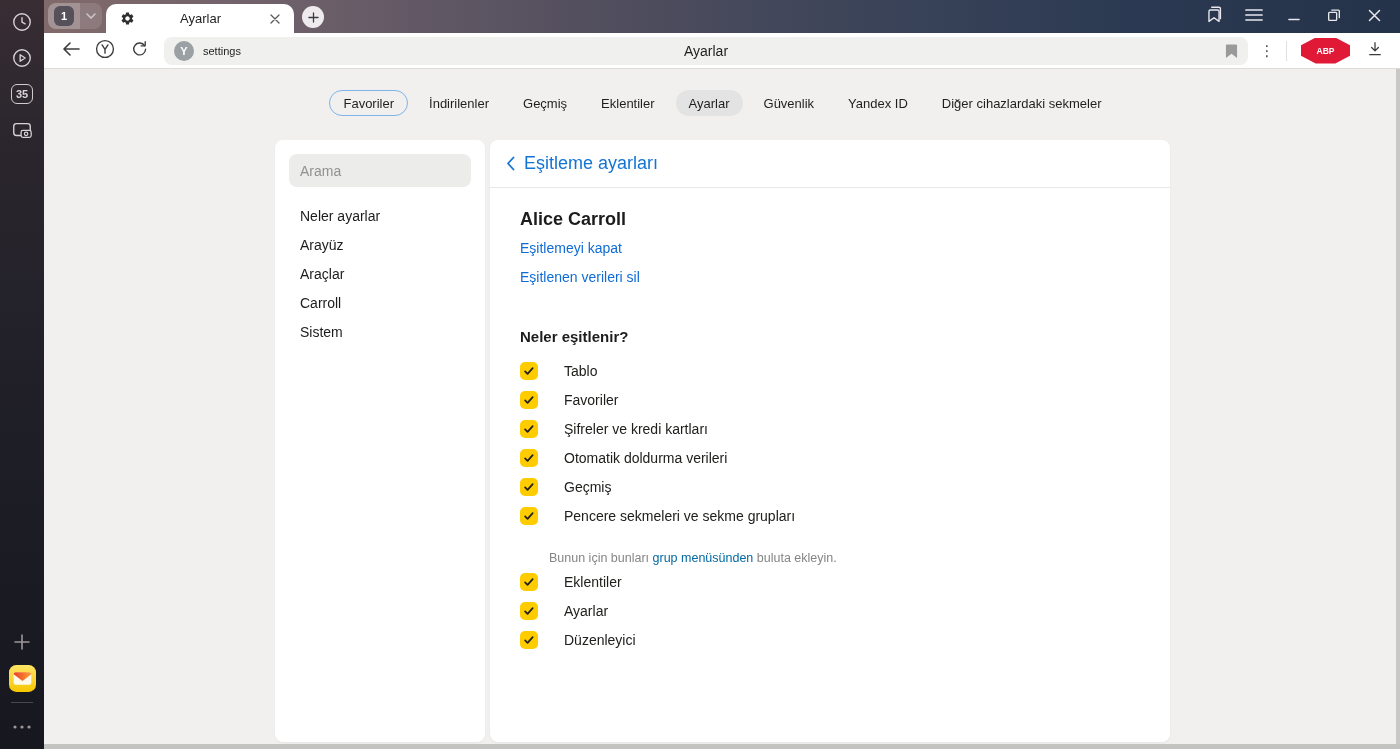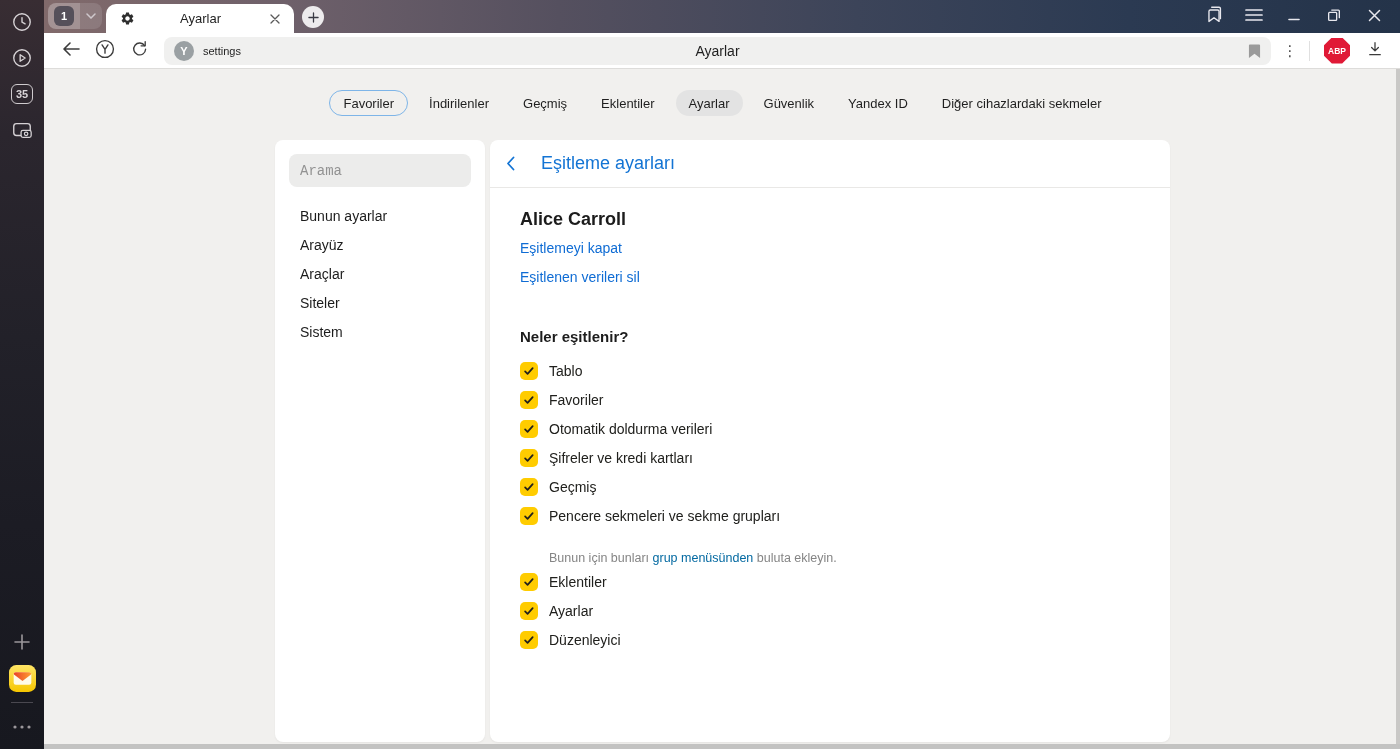--- a/index.html
+++ b/index.html
@@ -46,56 +46,56 @@
   .tool-btn { width:34px; height:28px; display:flex; align-items:center; justify-content:center; cursor:pointer; color:#3c3c3c; }
   .omnibox { position:relative; flex:1; height:28px; margin:0 6px 0 8px; background:#f0f0ef; border-radius:8px;
     display:flex; align-items:center; padding:0 10px; cursor:text; }
   .omni-fav { width:20px; height:20px; border-radius:50%; background:#9aa0a3; color:#fff; font-size:11px; font-weight:bold;
     display:flex; align-items:center; justify-content:center; flex:0 0 20px; }
   .omni-url { margin-left:9px; font-size:11px; color:#1f1f1f; }
   .omni-title { position:absolute; left:0; right:0; text-align:center; font-size:14px; color:#1f1f1f; pointer-events:none; }
   .omni-bookmark { margin-left:auto; display:flex; align-items:center; cursor:pointer; }
   .tool-dots { color:#4f4f4f; font-size:15px; letter-spacing:0; width:26px; text-align:center; cursor:pointer; }
   .tool-sep { width:1px; height:20px; background:#e0e0e0; margin:0 6px; }
-  .abp-badge { width:26px; height:26px; background:#e01936; color:#fff; font-size:8.5px; font-weight:bold;
+  .abp-badge { width:49px; height:26px; background:#e01936; color:#fff; font-size:8.5px; font-weight:bold;
     display:flex; align-items:center; justify-content:center; cursor:pointer;
     clip-path:polygon(30% 0,70% 0,100% 30%,100% 70%,70% 100%,30% 100%,0 70%,0 30%); margin:14px 8px; }
 
   
   .content { position:relative; flex:1; background:#f1f0ee; overflow:hidden; }
   .nav-row { display:flex; justify-content:center; align-items:center; gap:8px; margin-top:21px; }
   .nav-pill { height:26px; display:flex; align-items:center; padding:0 13px; border-radius:15px;
     font-size:13px; color:#1f1f1f; cursor:pointer; white-space:nowrap; }
   .nav-pill.outlined { border:1.6px solid #7eb5e8; }
   .nav-pill.active { background:#e3e3e3; }
 
   .panels { position:absolute; left:231px; top:71px; display:flex; gap:5px; }
   .panel { background:#fff; border-radius:8px; box-shadow:0 1px 2px rgba(0,0,0,0.05); }
 
   
   .settings-panel { width:210px; height:602px; padding:14px; }
   .search-input { width:100%; height:33px; background:#ececeb; border:none; border-radius:8px;
-    padding:0 11px; font-size:14px; color:#4c1d95; outline:none; font-family:Liberation Mono, monospace; }
+    padding:0 11px; font-size:14px; color:#4c1d95; outline:none; font-family:Liberation Sans, sans-serif; }
   .search-input::placeholder { color:#929292; }
   .menu-list { margin-top:14px; }
   .menu-item { height:29px; display:flex; align-items:center; padding-left:11px; font-size:14px; color:#1c1c1c;
     border-radius:6px; cursor:pointer; }
 
   
   .sync-panel { width:680px; height:602px; display:flex; flex-direction:column; }
-  .sync-header { height:48px; flex:0 0 48px; display:flex; align-items:center; gap:26px; padding:0 16px;
+  .sync-header { height:48px; flex:0 0 48px; display:flex; align-items:center; gap:9px; padding:0 16px;
     border-bottom:1px solid #e9e8e6; cursor:pointer; }
   .sync-header-title { font-size:18px; font-weight:500; color:#1374d4; }
   .sync-body { padding:22px 30px 0 30px; }
   .account-name { font-size:18px; font-weight:bold; color:#1c1c1c; line-height:18px; }
   .sync-link { display:block; margin-top:11px; font-size:14px; color:#0f6cd4; line-height:18px;
     text-decoration:none; cursor:pointer; width:max-content; }
   .section-title { margin-top:41px; font-size:15px; font-weight:bold; color:#1c1c1c; line-height:20px; }
   .check-list { margin-top:9px; }
-  .check-row { height:29px; display:flex; align-items:center; gap:11px; cursor:pointer; }
+  .check-row { height:29px; display:flex; align-items:center; gap:26px; cursor:pointer; }
   .checkbox { width:18px; height:18px; flex:0 0 18px; background:#ffcc00; border-radius:5px;
     display:flex; align-items:center; justify-content:center; cursor:pointer; }
   .check-label { font-size:14px; color:#20201d; }
   .check-note { margin-left:29px; font-size:12.5px; line-height:18.5px; color:#858585; }
   .note-link { color:#0369a1; cursor:pointer; }
 
   
   .v-scrollbar { position:absolute; right:0; top:69px; width:4px; bottom:5px; background:#c9c8c6; cursor:pointer; }
   .h-scrollbar { position:absolute; left:44px; right:0; bottom:0; height:5px; background:#c3c3c2; cursor:pointer; }
 </style>
@@ -303,24 +303,24 @@
         <div class="nav-pill">Güvenlik</div>
         <div class="nav-pill">Yandex ID</div>
         <div class="nav-pill">Diğer cihazlardaki sekmeler</div>
       </div>
 
       <div class="panels">
 
         <aside class="panel settings-panel">
           <input class="search-input" type="text" placeholder="Arama" style="">
           <div class="menu-list">
-            <div class="menu-item">Bunun ayarlar</div>
+            <div class="menu-item">Neler ayarlar</div>
             <div class="menu-item">Arayüz</div>
             <div class="menu-item">Araçlar</div>
-            <div class="menu-item">Siteler</div>
+            <div class="menu-item">Carroll</div>
             <div class="menu-item">Sistem</div>
           </div>
         </aside>
 
         <section class="panel sync-panel">
           <div class="sync-header">
             <span style="display:flex">
               <svg width="9" height="15" viewBox="0 0 9 15">
                   <path d="M7.5 1.5L2 7.5l5.5 6" fill="none" stroke="#1374d4" stroke-width="1.8" stroke-linecap="round" stroke-linejoin="round"></path>
                 </svg>
@@ -354,30 +354,30 @@
                   </span>
                 <span class="check-label">Favoriler</span>
               </div>
 
               <div class="check-row">
                 <span class="checkbox">
                     <svg viewBox="0 0 16 16" width="12" height="12">
                       <path d="M2.8 8.6l3.3 3.3 6.8-7.8" stroke="#21201c" stroke-width="2.3" fill="none" stroke-linecap="round" stroke-linejoin="round"></path>
                     </svg>
                   </span>
+                <span class="check-label">Şifreler ve kredi kartları</span>
+              </div>
+
+              <div class="check-row">
+                <span class="checkbox">
+                    <svg viewBox="0 0 16 16" width="12" height="12">
+                      <path d="M2.8 8.6l3.3 3.3 6.8-7.8" stroke="#21201c" stroke-width="2.3" fill="none" stroke-linecap="round" stroke-linejoin="round"></path>
+                    </svg>
+                  </span>
                 <span class="check-label">Otomatik doldurma verileri</span>
-              </div>
-
-              <div class="check-row">
-                <span class="checkbox">
-                    <svg viewBox="0 0 16 16" width="12" height="12">
-                      <path d="M2.8 8.6l3.3 3.3 6.8-7.8" stroke="#21201c" stroke-width="2.3" fill="none" stroke-linecap="round" stroke-linejoin="round"></path>
-                    </svg>
-                  </span>
-                <span class="check-label">Şifreler ve kredi kartları</span>
               </div>
 
               <div class="check-row">
                 <span class="checkbox">
                     <svg viewBox="0 0 16 16" width="12" height="12">
                       <path d="M2.8 8.6l3.3 3.3 6.8-7.8" stroke="#21201c" stroke-width="2.3" fill="none" stroke-linecap="round" stroke-linejoin="round"></path>
                     </svg>
                   </span>
                 <span class="check-label">Geçmiş</span>
               </div>

